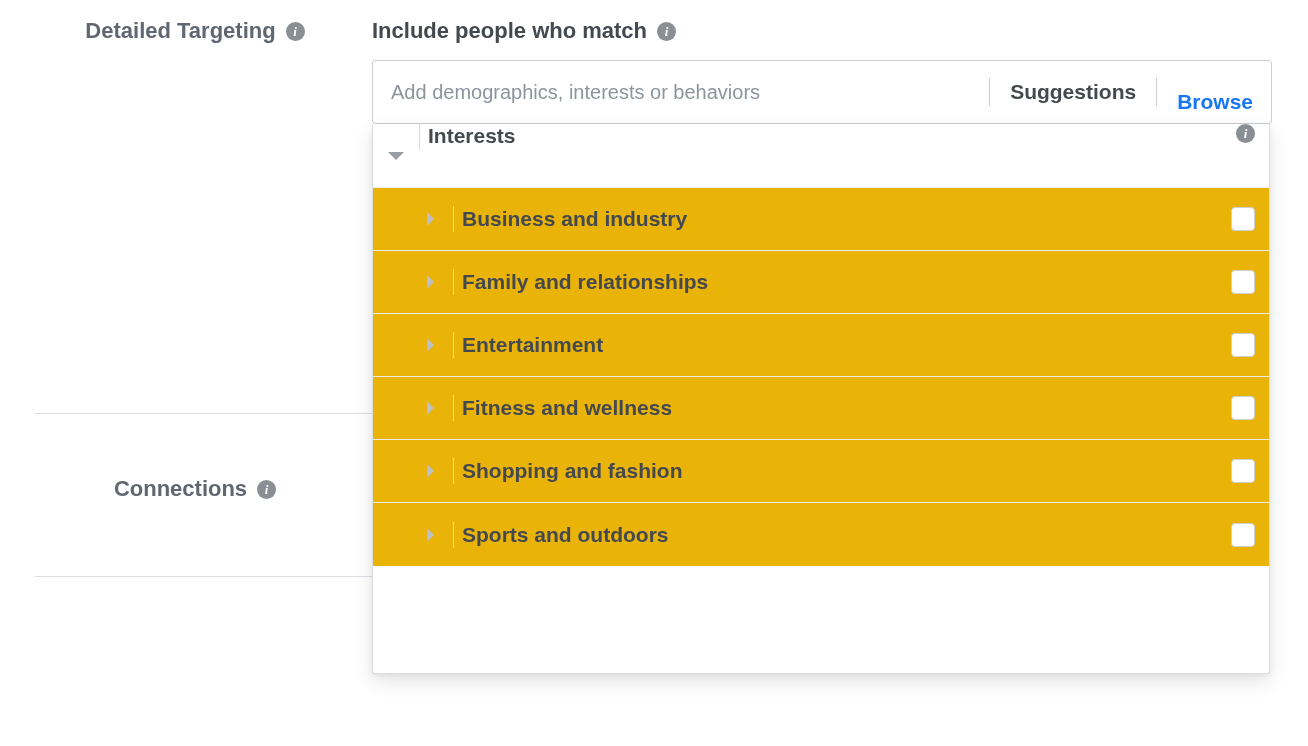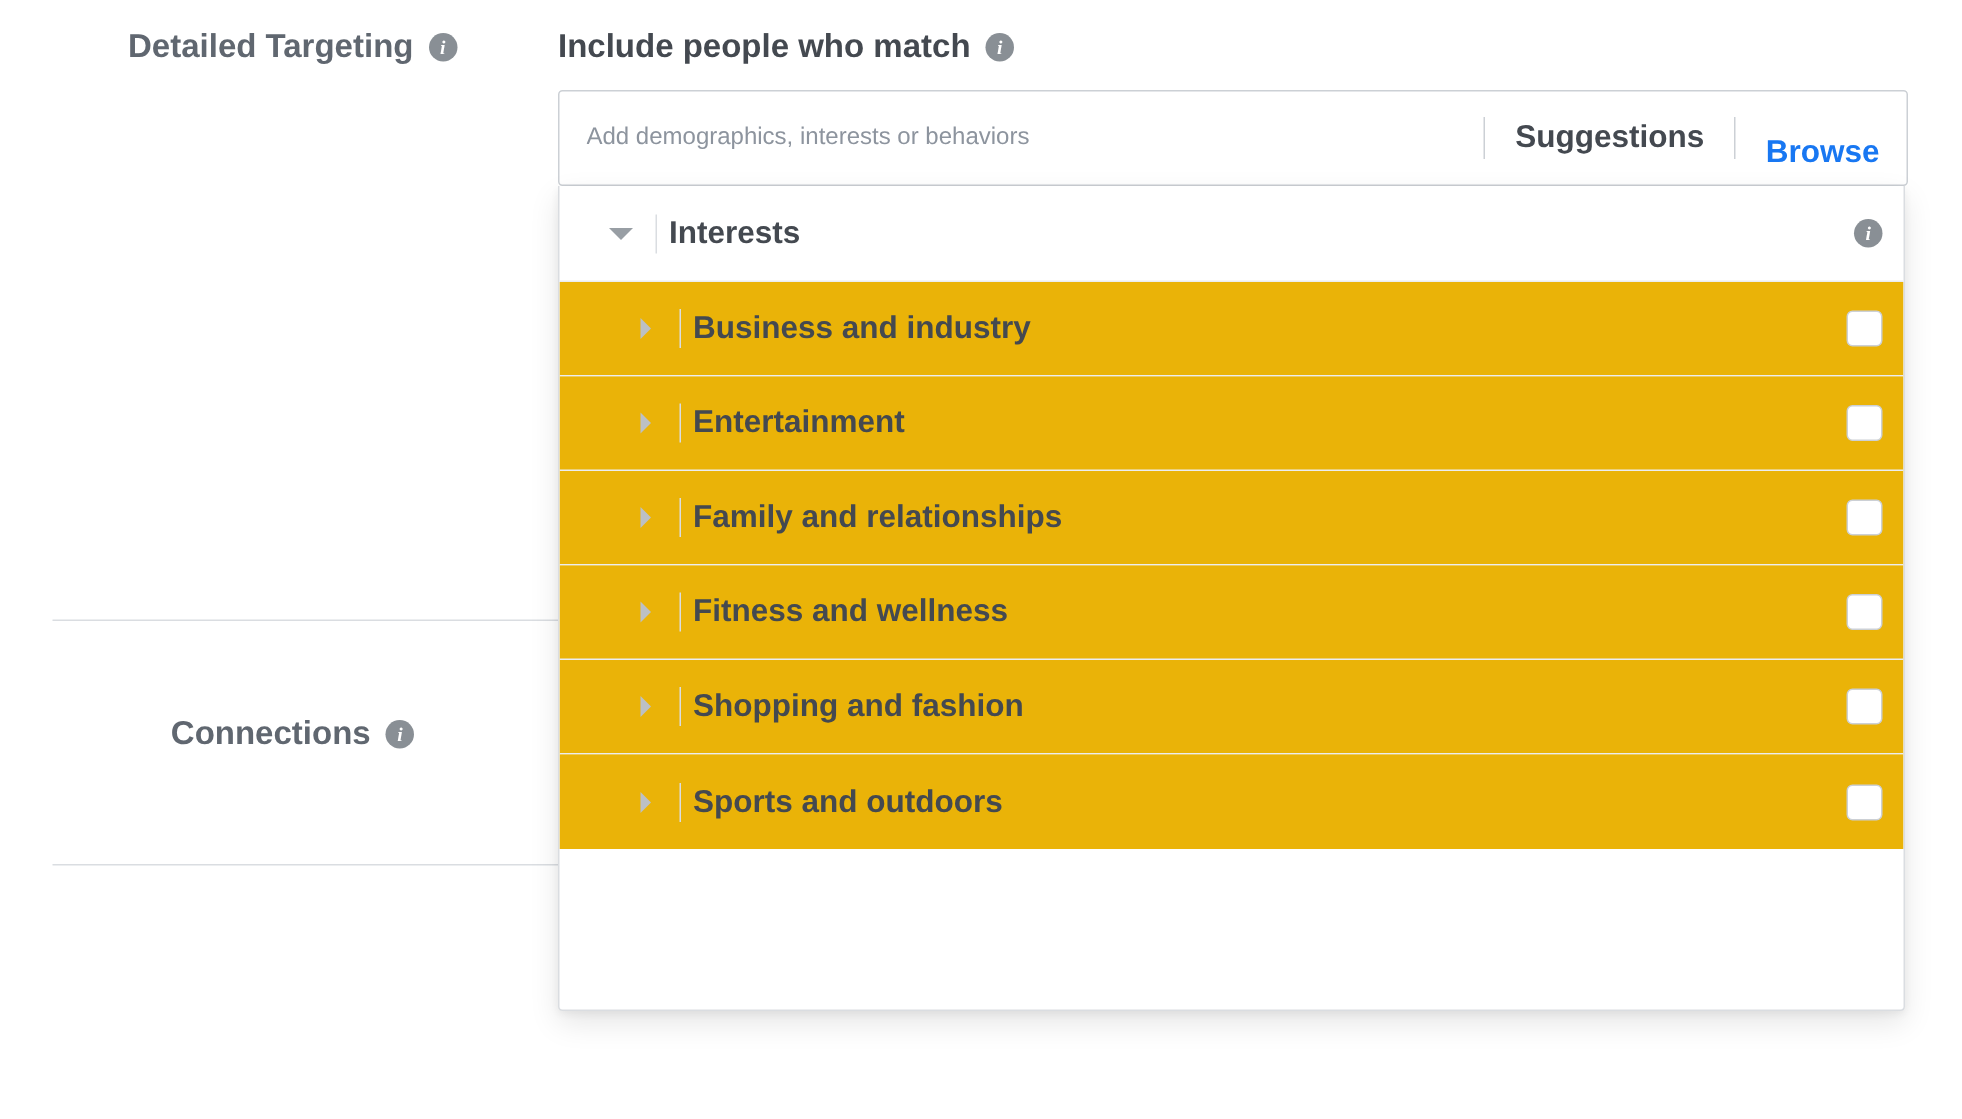--- a/index.html
+++ b/index.html
@@ -76,21 +76,21 @@
     border: 1px solid #ccd0d5;
     border-radius: 3px;
     background: #fff;
     position: relative;
     z-index: 3;
   }
   .input-field {
     flex: 1;
     border: none;
     outline: none;
-    font-size: 16px;
+    font-size: 20px;
     color: #0369a1;
     padding: 0 18px;
     height: 100%;
     background: transparent;
   }
   .input-field::placeholder {
     color: #8d949e;
   }
   .sep {
     width: 1px;
@@ -116,23 +116,22 @@
     background: #fff;
     border: 1px solid #dadde1;
     border-top: none;
     border-radius: 0 0 3px 3px;
     box-shadow: 0 8px 20px rgba(0,0,0,0.10), 0 2px 6px rgba(0,0,0,0.06);
     z-index: 10;
     overflow: hidden;
   }
   .panel-head {
     display: flex;
-    align-items: center;
     height: 64px;
-    padding: 0 14px 0 22px;
+    padding: 0 14px 0 4px;
     border-bottom: 1px solid #ebedf0;
   }
   .cat-row {
     display: flex;
     align-items: center;
     height: 63px;
     padding: 0 14px 0 8px;
     border-bottom: 1px solid #ebedf0;
     background: #eab308;
   }
@@ -239,38 +238,38 @@
           <div class="vline"></div>
           <div class="row-label">Business and industry</div>
           <div class="checkbox"></div>
         </div>
 
         <div class="cat-row level1">
           <div class="disclosure">
               <div class="caret-right"></div>
             </div>
           <div class="vline"></div>
+          <div class="row-label">Family and relationships</div>
+          <div class="checkbox"></div>
+        </div>
+
+        <div class="cat-row level1">
+          <div class="disclosure">
+              <div class="caret-right"></div>
+            </div>
+          <div class="vline"></div>
           <div class="row-label">Entertainment</div>
           <div class="checkbox"></div>
         </div>
 
         <div class="cat-row level1">
           <div class="disclosure">
               <div class="caret-right"></div>
             </div>
           <div class="vline"></div>
-          <div class="row-label">Family and relationships</div>
-          <div class="checkbox"></div>
-        </div>
-
-        <div class="cat-row level1">
-          <div class="disclosure">
-              <div class="caret-right"></div>
-            </div>
-          <div class="vline"></div>
           <div class="row-label">Fitness and wellness</div>
           <div class="checkbox"></div>
         </div>
 
 
 
         <div class="cat-row level1">
           <div class="disclosure">
               <div class="caret-right"></div>
             </div>

